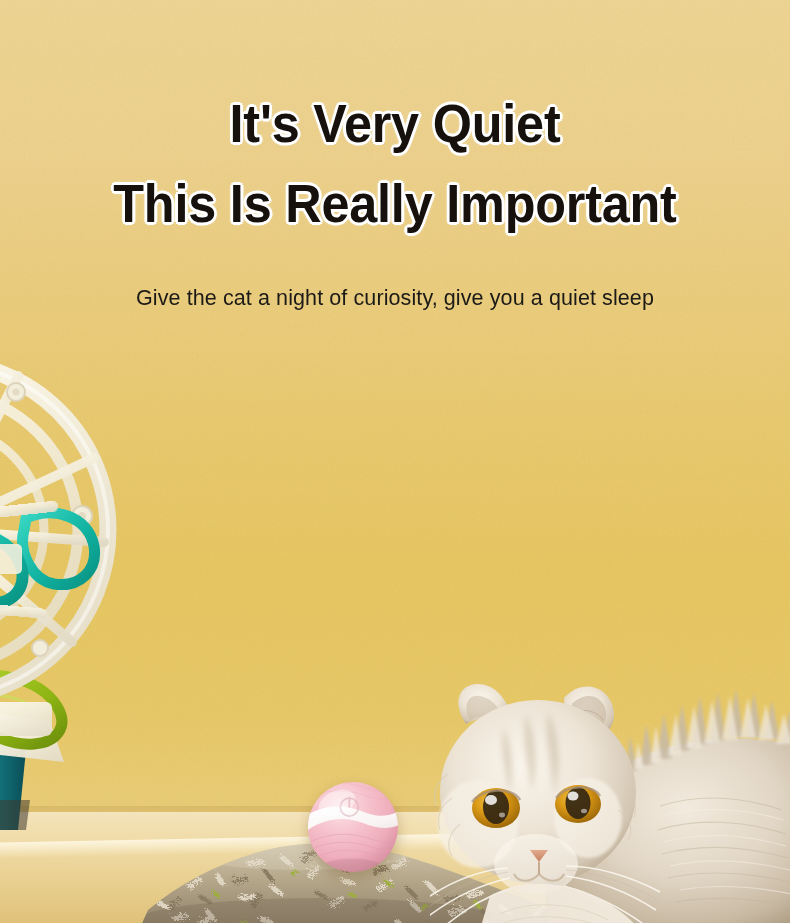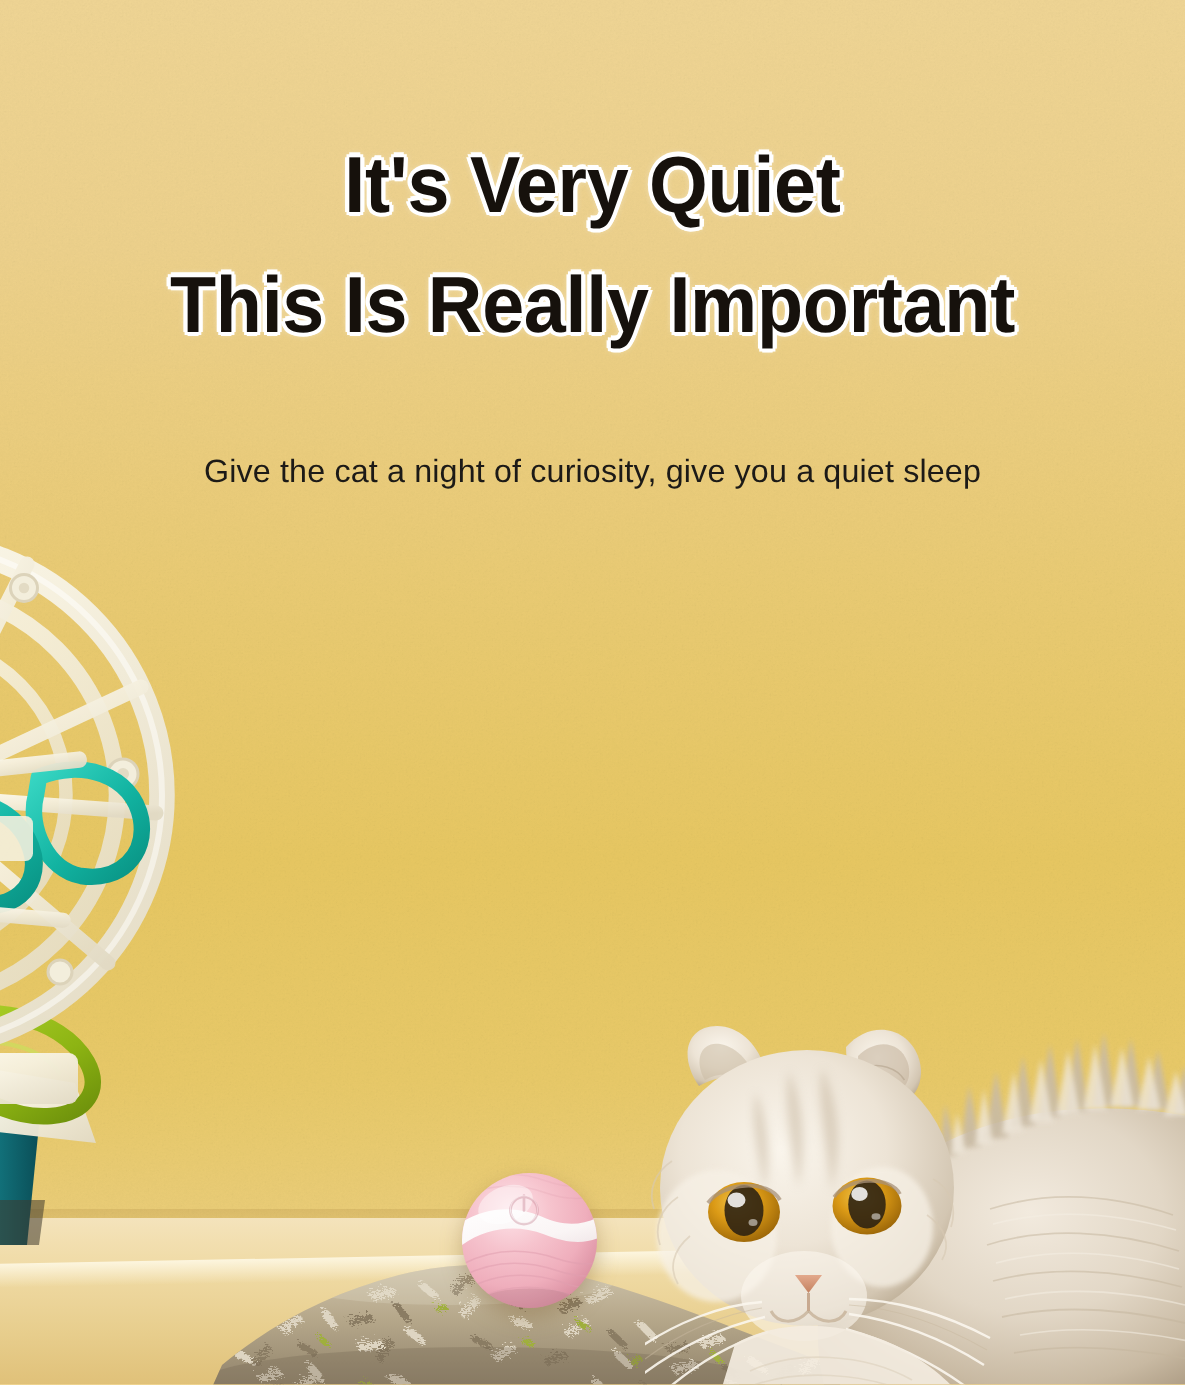--- a/index.html
+++ b/index.html
@@ -150,21 +150,21 @@
     text-shadow:
       -2px -2px 0 #FFFFFF,  2px -2px 0 #FFFFFF,
       -2px  2px 0 #FFFFFF,  2px  2px 0 #FFFFFF,
       -3px  0   0 #FFFFFF,  3px  0   0 #FFFFFF,
        0   -3px 0 #FFFFFF,  0    3px 0 #FFFFFF,
        0 0 6px rgba(255,255,255,.95);
   }
 
   .subhead {
     position: absolute;
-    top: 302px;
+    top: 286px;
     left: 0;
     width: 790px;
     font-size: 21.5px;
     font-weight: normal;
     color: #1C1A17;
     letter-spacing: .1px;
     white-space: nowrap;
   }
 </style>
 </head>

